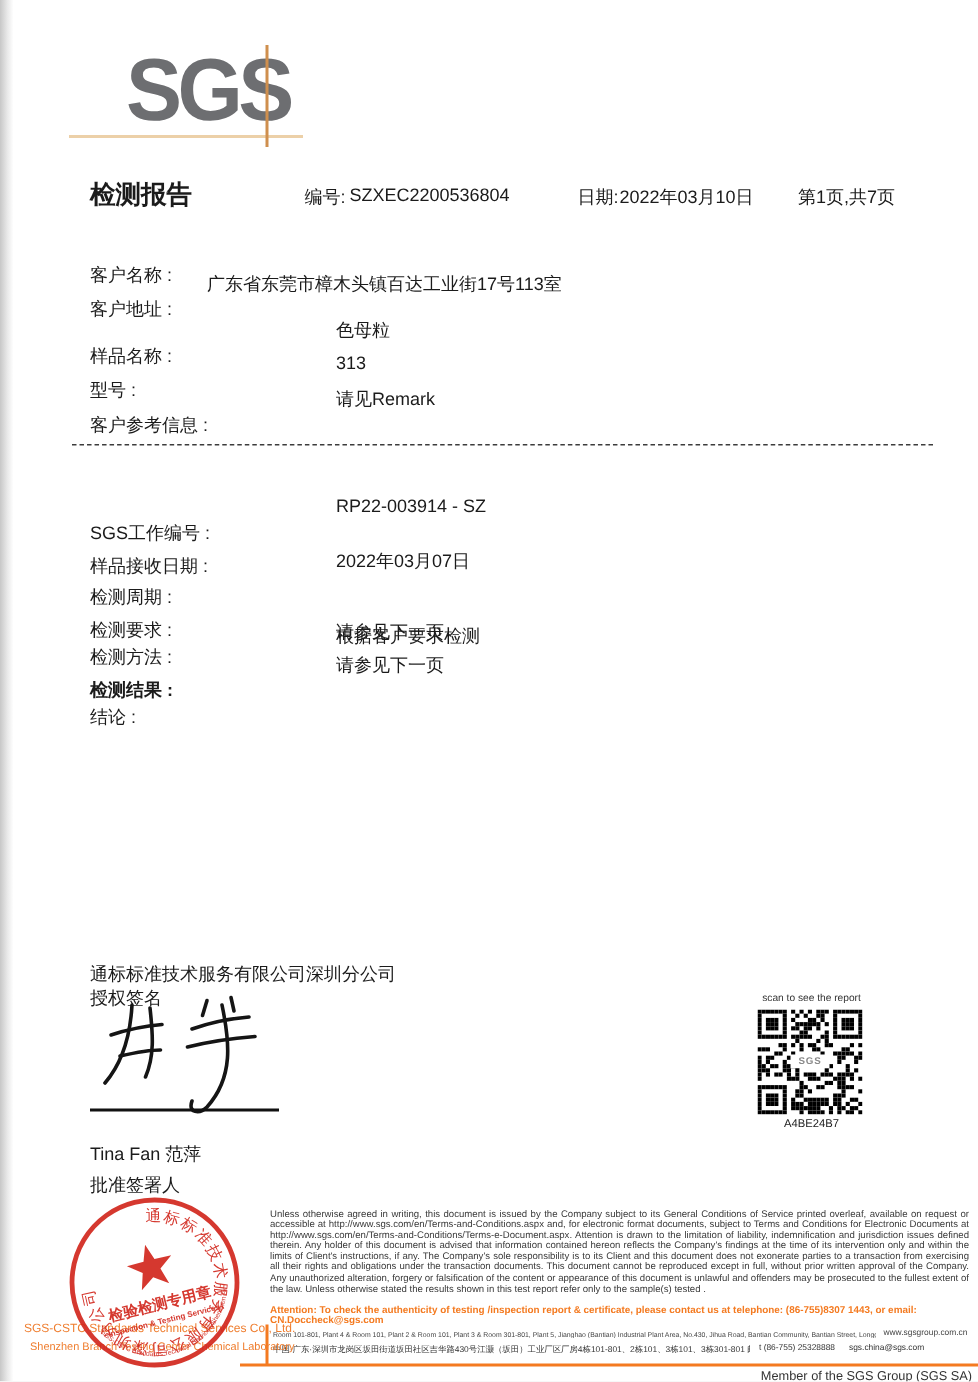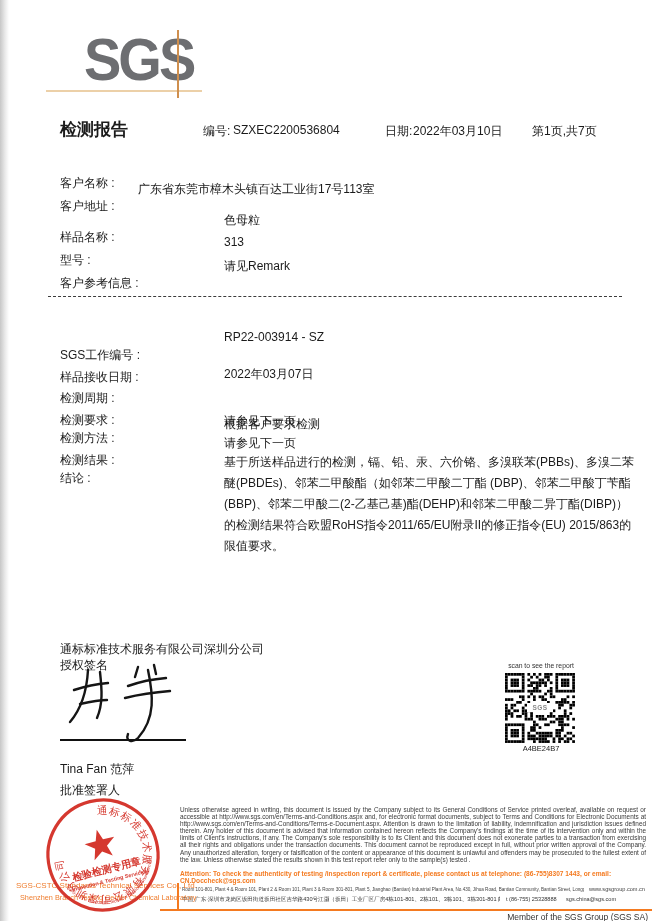--- a/index.html
+++ b/index.html
@@ -82,25 +82,24 @@
 
   <div class="lbl" style="top:330px;">SGS工作编号 :</div>
   <div class="val val-c2" style="top:330px;">RP22-003914 - SZ</div>
   <div class="lbl" style="top:352px;">样品接收日期 :</div>
   <div class="val val-c2" style="top:352px;margin-top:14px;">2022年03月07日</div>
   <div class="lbl" style="top:373px;">检测周期 :</div>
   <div class="lbl" style="top:395px;">检测要求 :</div>
   <div class="val val-c2" style="top:416px;">根据客户要求检测</div>
   <div class="lbl" style="top:413px;">检测方法 :</div>
   <div class="val val-c2" style="top:413px;">请参见下一页</div>
-  <div class="lbl" style="top:435px;">检测结果 :</div>
+  <div class="lbl" style="top:435px;font-weight:bold;">检测结果 :</div>
   <div class="val val-c2" style="top:435px;">请参见下一页</div>
 
   <div class="lbl" style="top:453px;">结论 :</div>
-  <div class="conclusion">基于所送样品进行的检测，镉、铅、汞、六价铬、多溴联苯(PBBs)、多溴二苯醚(PBDEs)、邻苯二甲酸酯（如邻苯二甲酸二丁酯 (DBP)、邻苯二甲酸丁苄酯(BBP)、邻苯二甲酸二(2-乙基己基)酯(DEHP)和邻苯二甲酸二异丁酯(DIBP)）的检测结果符合欧盟RoHS指令2011/65/EU附录II的修正指令(EU) 2015/863的限值要求。</div>
 
   <div class="lbl" style="top:624px;">通标标准技术服务有限公司深圳分公司</div>
   <div class="lbl" style="top:640px;">授权签名</div>
 
   <svg class="sig-svg" width="140" height="85" viewBox="0 0 140 85">
     <g fill="none" stroke="#151515" stroke-width="2.4" stroke-linecap="round">
       <path d="M12,30 C24,26 34,24 46,23"></path>
       <path d="M26,10 C25,28 20,48 8,62"></path>
       <path d="M38,12 C40,30 41,44 35,58"></path>
       <path d="M18,44 C27,42 36,40 45,40"></path>

